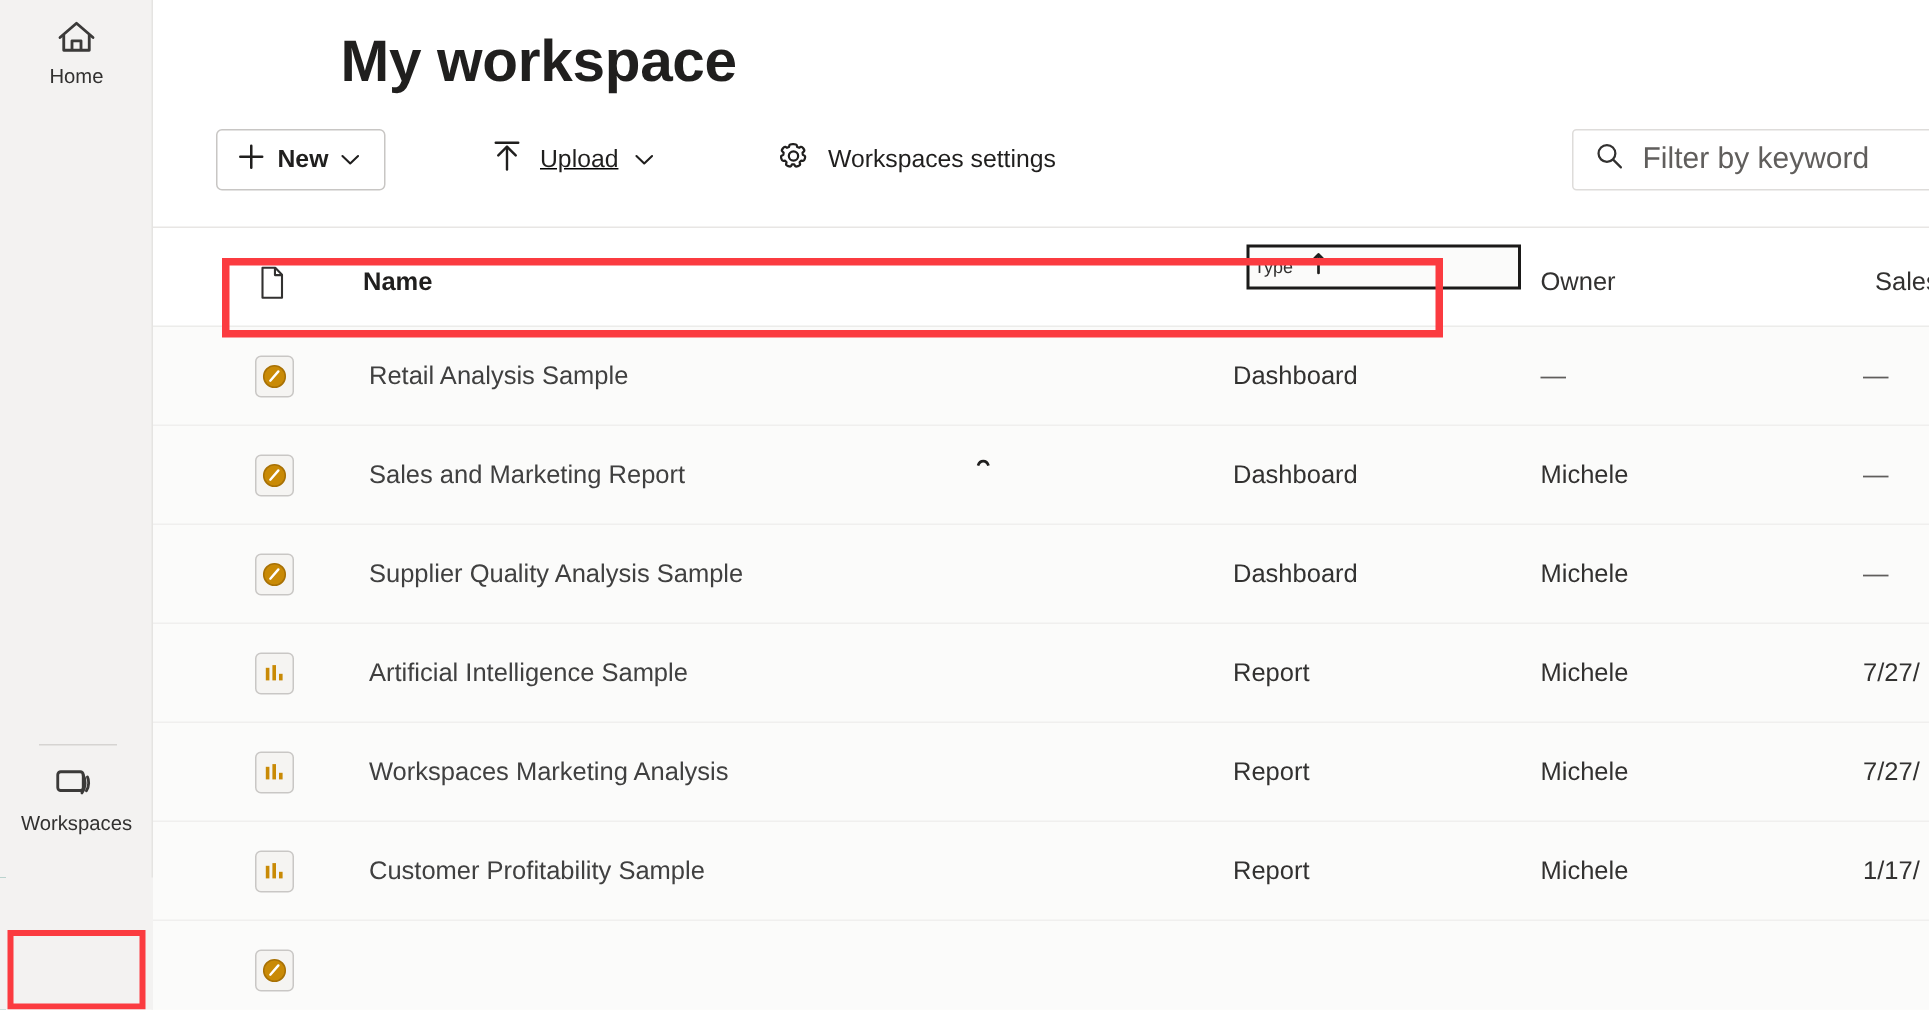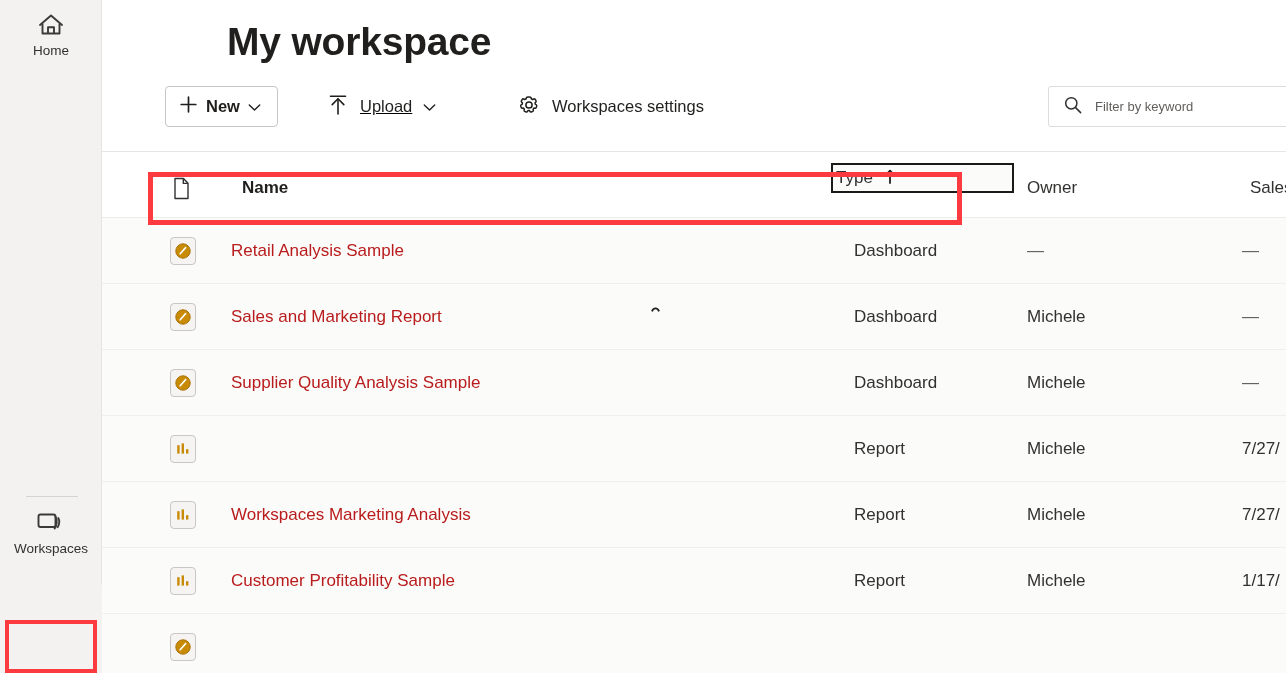--- a/index.html
+++ b/index.html
@@ -62,21 +62,21 @@
     letter-spacing: -0.2px;
     margin-left: 15px;
   }
 
   
   #commandbar {
     position: absolute; left: 0; top: 80px; width: 1184px; height: 72px;
     border-bottom: 1px solid #e8e6e4;
   }
   #new-button {
-    position: absolute; left: 63px; top: 6px;
+    position: absolute; left: 42px; top: 6px;
     height: 41px; padding: 0 16px 0 13px;
     display: flex; align-items: center; gap: 8px;
     background: #ffffff; border: 1px solid #c8c6c4; border-radius: 4px;
     cursor: pointer;
   }
   #new-button .btxt { font-size: 16.5px; font-weight: 600; color: #201f1e; }
   .cmd-button {
     position: absolute; top: 6px; height: 41px;
     display: flex; align-items: center; gap: 11px;
     background: transparent; border: none; cursor: pointer;
@@ -89,21 +89,21 @@
   #search-box {
     position: absolute; left: 946px; top: 6px;
     width: 252px; height: 41px;
     background: #ffffff; border: 1px solid #dedcda; border-radius: 3px;
     display: flex; align-items: center; padding-left: 14px; gap: 12px;
     cursor: text;
   }
   #search-input {
     border: none; outline: none; background: transparent;
     font-family: "Liberation Sans", sans-serif;
-    font-size: 13px; color: #605e5c; width: 190px;
+    font-size: 20px; color: #605e5c; width: 190px;
   }
   #search-input::placeholder { color: #605e5c; opacity: 1; }
 
   
   #table { position: absolute; left: 0; top: 152px; width: 1184px; }
   #table-header {
     position: relative; height: 66px;
     border-bottom: 1px solid #ececea;
   }
   .hcell {
@@ -112,37 +112,37 @@
     font-size: 17px; color: #323130;
   }
   .h-icon  { left: 70px; }
   .h-name  { left: 140px; font-weight: 600; color: #201f1e; }
   #type-focus {
     position: absolute; left: 729px; top: 11px;
     width: 183px; height: 30px;
     border: 2px solid #1b1a19; background: #fbfbfa;
     display: flex; align-items: center; padding-left: 3px; gap: 9px;
   }
-  #type-focus .tlabel { font-size: 17px; color: #323130; }
+  #type-focus .tlabel { font-size: 12px; color: #323130; }
   .h-owner { left: 925px; }
   .h-refresh { left: 1148px; color: #323130; }
 
   .row {
     position: relative; height: 66px;
     border-bottom: 1px solid #f0efee;
     background: #fbfbfa;
   }
   .cell {
     position: absolute; top: 0; height: 66px;
     display: flex; align-items: center;
     font-size: 17px; color: #323130;
   }
   .c-icon { left: 68px; }
-  .c-name { left: 129px; color: #b91c1c; }
-  .c-type { left: 752px; }
+  .c-name { left: 144px; color: #404040; }
+  .c-type { left: 720px; }
   .c-owner { left: 925px; }
   .c-refresh { left: 1140px; }
   .dash { color: #605e5c; }
 
   .item-icon {
     width: 26px; height: 28px; border-radius: 4px;
     background: #f5f4f2; border: 1px solid #c9c7c5;
     display: flex; align-items: center; justify-content: center;
   }
 
@@ -330,20 +330,21 @@
       <div class="row">
         <div class="cell c-icon">
           <span class="item-icon">
             <svg width="16" height="16" viewBox="0 0 16 16">
               <rect x="2.2" y="4.2" width="2.4" height="8.4" fill="#c98a06"></rect>
               <rect x="6.6" y="2.4" width="2.4" height="10.2" fill="#c98a06"></rect>
               <rect x="11" y="8.2" width="2.4" height="4.4" fill="#c98a06"></rect>
             </svg>
           </span>
         </div>
+        <div class="cell c-name">Artificial Intelligence Sample</div>
         <div class="cell c-type">Report</div>
         <div class="cell c-owner">Michele</div>
         <div class="cell c-refresh">7/27/</div>
       </div>
 
       <div class="row">
         <div class="cell c-icon">
           <span class="item-icon">
             <svg width="16" height="16" viewBox="0 0 16 16">
               <rect x="2.2" y="4.2" width="2.4" height="8.4" fill="#c98a06"></rect>

